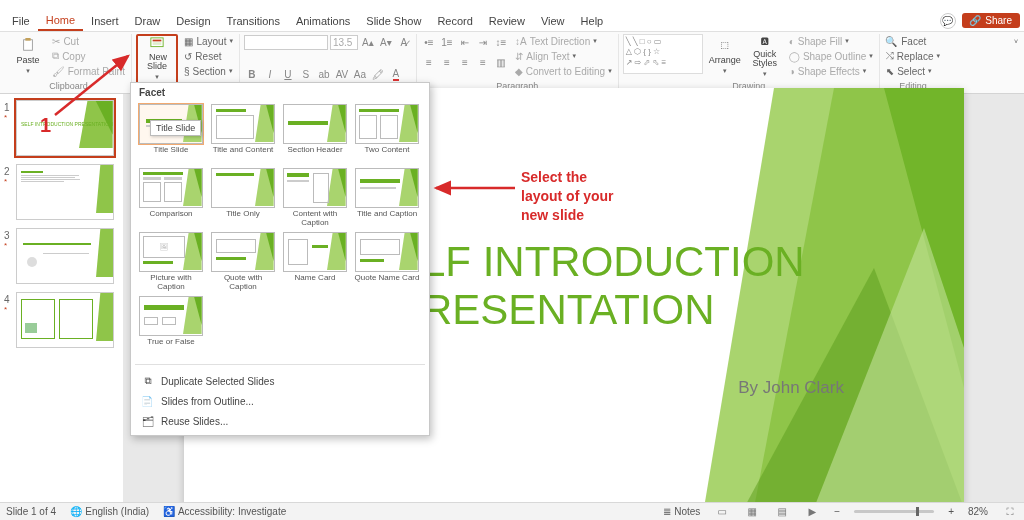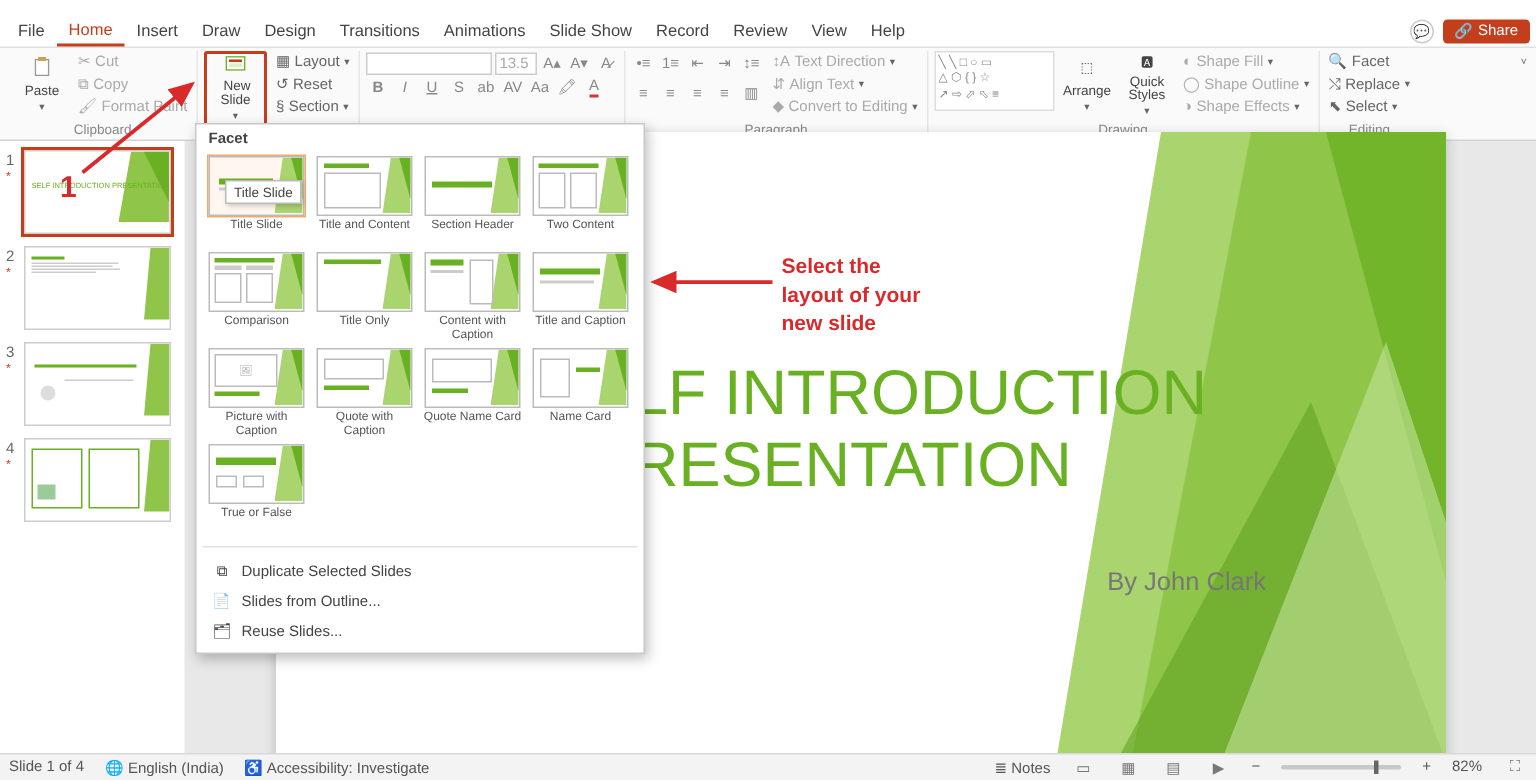--- a/index.html
+++ b/index.html
@@ -162,21 +162,21 @@
             <span>§</span>
             <span>Section</span>
             <span class="caret">▾</span>
           </div>
       </div>
     </div>
     <div class="group-label">Slides</div>
   </div>
 
   <div class="ribbon-group">
-    <div class="group-body stack" style="gap:0">
+    <div class="group-body stack" style="gap:16px">
       <div class="fontrow">
         <div class="fontsel" style="width:84px">&nbsp;</div>
         <div class="fontsel" style="width:28px">13.5</div>
         <div class="fbtn">A▴</div>
         <div class="fbtn">A▾</div>
         <div class="fbtn">A̷</div>
       </div>
       <div class="fontrow">
         <div class="fbtn">
             <b>B</b>
@@ -493,35 +493,35 @@
           <div style="position:absolute;left:4px;top:24px;width:30px;height:3px;background:#6ab023"></div>
         </div>
         <div class="gal-lbl">Quote with Caption</div>
       </div>
       <div class="gal-item">
         <div class="gal-thumb">
           <svg class="facet-mini" viewBox="0 0 20 40" preserveAspectRatio="none">
             <polygon points="6,0 20,0 20,40 0,40" fill="#a9d46e"></polygon>
             <polygon points="12,0 20,0 20,30" fill="#6ab023"></polygon>
           </svg>
+          <div style="position:absolute;left:4px;top:6px;width:20px;height:26px;border:1px solid #bbb"></div>
+          <div style="position:absolute;left:28px;top:12px;width:16px;height:3px;background:#6ab023"></div>
+        </div>
+        <div class="gal-lbl">Name Card</div>
+      </div>
+      <div class="gal-item">
+        <div class="gal-thumb">
+          <svg class="facet-mini" viewBox="0 0 20 40" preserveAspectRatio="none">
+            <polygon points="6,0 20,0 20,40 0,40" fill="#a9d46e"></polygon>
+            <polygon points="12,0 20,0 20,30" fill="#6ab023"></polygon>
+          </svg>
           <div style="position:absolute;left:4px;top:6px;width:40px;height:16px;border:1px solid #bbb"></div>
           <div style="position:absolute;left:4px;top:26px;width:24px;height:3px;background:#6ab023"></div>
         </div>
         <div class="gal-lbl">Quote Name Card</div>
-      </div>
-      <div class="gal-item">
-        <div class="gal-thumb">
-          <svg class="facet-mini" viewBox="0 0 20 40" preserveAspectRatio="none">
-            <polygon points="6,0 20,0 20,40 0,40" fill="#a9d46e"></polygon>
-            <polygon points="12,0 20,0 20,30" fill="#6ab023"></polygon>
-          </svg>
-          <div style="position:absolute;left:4px;top:6px;width:20px;height:26px;border:1px solid #bbb"></div>
-          <div style="position:absolute;left:28px;top:12px;width:16px;height:3px;background:#6ab023"></div>
-        </div>
-        <div class="gal-lbl">Name Card</div>
       </div>
       <div class="gal-item">
         <div class="gal-thumb">
           <svg class="facet-mini" viewBox="0 0 20 40" preserveAspectRatio="none">
             <polygon points="6,0 20,0 20,40 0,40" fill="#a9d46e"></polygon>
             <polygon points="12,0 20,0 20,30" fill="#6ab023"></polygon>
           </svg>
           <div style="position:absolute;left:4px;top:8px;width:40px;height:5px;background:#6ab023"></div>
           <div style="position:absolute;left:4px;top:20px;width:14px;height:8px;border:1px solid #bbb"></div>
           <div style="position:absolute;left:22px;top:20px;width:14px;height:8px;border:1px solid #bbb"></div>

